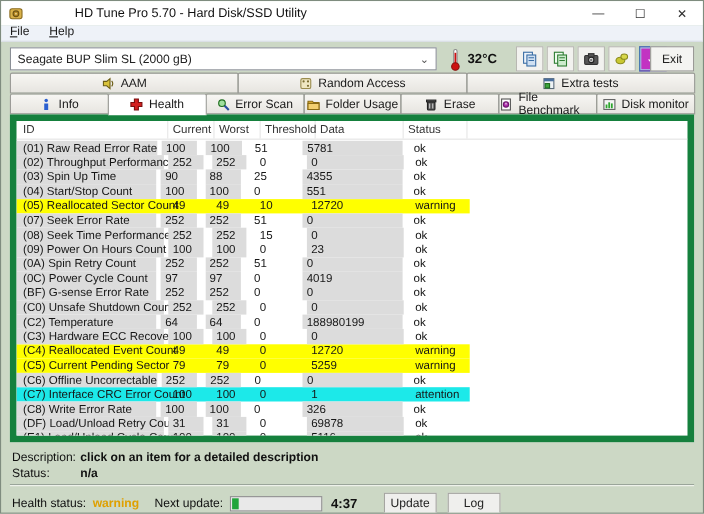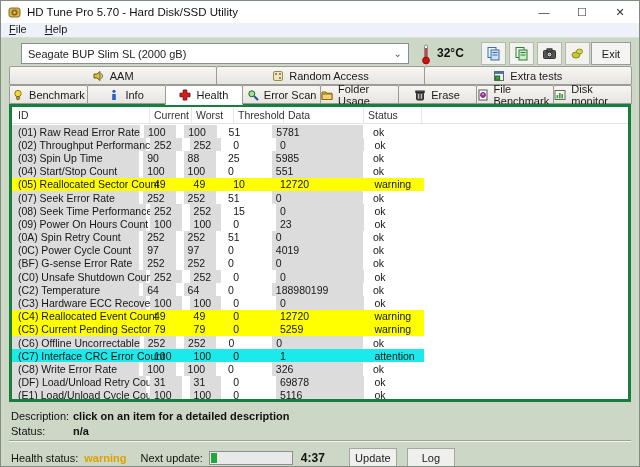--- a/index.html
+++ b/index.html
@@ -2,52 +2,52 @@
 <html style="--client-bg: #ccd8c5; --warn-row: #ffff00; --att-row: #1ce9e9; --warn-text: #dfa000; --green-fill: #22a53c;"><head>
 <meta charset="utf-8">
 <style>
   * { box-sizing: border-box; margin: 0; padding: 0; }
   html,body { width:640px; height:467px; font-family:"Liberation Sans", sans-serif; }
   .window{ position:relative; width:640px; height:467px; background:var(--client-bg,#ccd8c5); border:1px solid #7f8c7f; overflow:hidden; }
 
   
   .titlebar{ position:absolute; top:0; left:0; right:0; height:22px; background:#ffffff; display:flex; align-items:center; padding-left:7px; }
   .app-icon{ width:13px; height:13px; margin-right:6px; }
-  .title-text{ font-size:11.5px; color:#111; }
+  .title-text{ font-size:11.5px; color:#111;margin-left:41px; }
   .win-controls{ position:absolute; right:0; top:0; height:22px; display:flex; }
   .win-btn{ width:38px; height:22px; display:flex; align-items:center; justify-content:center; font-size:11px; color:#333; cursor:default; }
 
   
   .menubar{ position:absolute; top:22px; left:0; right:0; height:15px; background:#eef2f8; border-bottom:1px solid #d8dde4; display:flex; align-items:flex-start; padding-left:8px; gap:18px; }
   .menu-item{ font-size:11px; color:#1a1a1a; }
   .menu-item::first-letter{ text-decoration:underline; }
 
   .client{ position:absolute; top:37px; left:0; right:0; bottom:0; }
 
   
-  .drive-row{ position:absolute; top:4px; left:8px; right:8px; height:24px;margin-left:12px; }
+  .drive-row{ position:absolute; top:4px; left:8px; right:8px; height:24px; }
   .drive-select{ position:absolute; left:0; top:1px; width:388px; height:21px; background:#fff; border:1px solid #8a8f96; display:flex; align-items:center; padding:0 6px; font-size:11px; color:#222; }
   .drive-select .chev{ margin-left:auto; font-size:10px; color:#555; }
   .thermo{ position:absolute; left:398px; top:0; width:14px; height:24px; }
   .temp-text{ position:absolute; left:416px; top:4px; font-size:12px; font-weight:bold; color:#111; }
   .toolbar{ position:absolute; left:460px; top:0; display:flex; gap:3px; }
   .tool-btn{ width:25px; height:23px; background:#f2f2ef; border:1px solid #b8b8b2; display:flex; align-items:center; justify-content:center; }
   .tool-btn.sel{ background:#c233c2; border:1px solid #3c7fb1; box-shadow:0 0 0 1px #a9d0ea inset; }
   .exit-btn{ position:absolute; right:0; top:0; width:40px; height:23px; background:#f4f4f2; border:1px solid #9a9a96; font-size:11px; color:#222; display:flex; align-items:center; justify-content:center; }
 
   
   .tabs-row{ position:absolute; left:8px; right:8px; display:flex; }
   .tabs1{ top:28px; height:19px; }
   .tabs2{ top:47px; height:19px; }
   .tab{ flex:1; display:flex; align-items:center; justify-content:center; gap:5px; font-size:11px; color:#1a1a1a; background:linear-gradient(#f7f6f3,#e7e5e0); border:1px solid #9b9b97; border-radius:2px 2px 0 0; margin-right:-1px; height:100%; }
   .tab.active{ background:#ffffff; border-bottom:1px solid #ffffff; height:20px; z-index:5; position:relative; }
   .tab .ticon{ width:12px; height:12px; flex:0 0 auto; }
 
   
-  .tablebox{ position:absolute; top:66px; left:8px; right:8px; height:298px; background:#ffffff; border:3px solid #15803d; overflow:hidden; }
+  .tablebox{ position:absolute; top:66px; left:8px; right:8px; height:298px; background:#ffffff; border:6px solid #15803d; overflow:hidden; }
   .tbl-head{ display:flex; height:17px; align-items:center; border-bottom:1px solid #e3e3e3; font-size:10.5px; color:#333; }
   .h{ height:100%; display:flex; align-items:center; border-right:1px solid #e6e6e6; padding-left:4px; white-space:nowrap; }
   .h-id{ width:138px; padding-left:6px; }
   .h-cur{ width:42px; } .h-wor{ width:42px; } .h-thr{ width:50px; } .h-dat{ width:80px; } .h-sta{ width:58px; }
   .rows{ padding-top:1px; }
   .row{ display:flex; align-items:center; height:13.2px; width:412px; font-size:10.5px; color:#161616; white-space:nowrap;text-align:center; }
   .row.warning{ background:var(--warn-row,#ffff00); }
   .row.attention{ background:var(--att-row,#18e8e8); }
   .cell{ display:flex; align-items:center; height:100%; overflow:visible; }
   .c-id { width:134px; margin-right:4px; padding-left:6px; background:#dcdcdc; }
@@ -177,27 +177,20 @@
           <rect x="1.5" y="1.5" width="9" height="2.4" fill="#4a6f9e"></rect>
           <rect x="2.6" y="6" width="4" height="4" fill="#3da53d" stroke="#1c6b1c"></rect>
         </svg>
         <span>Extra tests</span>
       </div>
     </div>
 
     <div class="tabs-row tabs2">
       <div class="tab">
         <svg class="ticon" viewBox="0 0 12 12">
-          <circle cx="6" cy="4.6" r="3.2" fill="#f3d93a" stroke="#8a7a14"></circle>
-          <rect x="4.7" y="7.6" width="2.6" height="3" rx="0.8" fill="#b8a83a" stroke="#6b5c14"></rect>
-        </svg>
-        <span>Benchmark</span>
-      </div>
-      <div class="tab">
-        <svg class="ticon" viewBox="0 0 12 12">
           <circle cx="6" cy="2.3" r="1.6" fill="#2a5fd0"></circle>
           <path d="M4.2 5 h3.6 v6 h-3.6 z" fill="#2a5fd0"></path>
         </svg>
         <span>Info</span>
       </div>
       <div class="tab active">
         <svg class="ticon" viewBox="0 0 12 12">
           <path d="M4.2 1 h3.6 v3.2 H11 v3.6 H7.8 V11 H4.2 V7.8 H1 V4.2 h3.2 z" fill="#d22020" stroke="#7a0f0f"></path>
         </svg>
         <span>Health</span>
@@ -268,21 +261,21 @@
             <span class="cell c-wor">252</span>
             <span class="cell c-thr">0</span>
             <span class="cell c-dat">0</span>
             <span class="cell c-sta">ok</span>
           </div>
           <div class="row">
             <span class="cell c-id">(03) Spin Up Time</span>
             <span class="cell c-cur">90</span>
             <span class="cell c-wor">88</span>
             <span class="cell c-thr">25</span>
-            <span class="cell c-dat">5985</span>
+            <span class="cell c-dat">4355</span>
             <span class="cell c-sta">ok</span>
           </div>
           <div class="row">
             <span class="cell c-id">(04) Start/Stop Count</span>
             <span class="cell c-cur">100</span>
             <span class="cell c-wor">100</span>
             <span class="cell c-thr">0</span>
             <span class="cell c-dat">551</span>
             <span class="cell c-sta">ok</span>
           </div>

